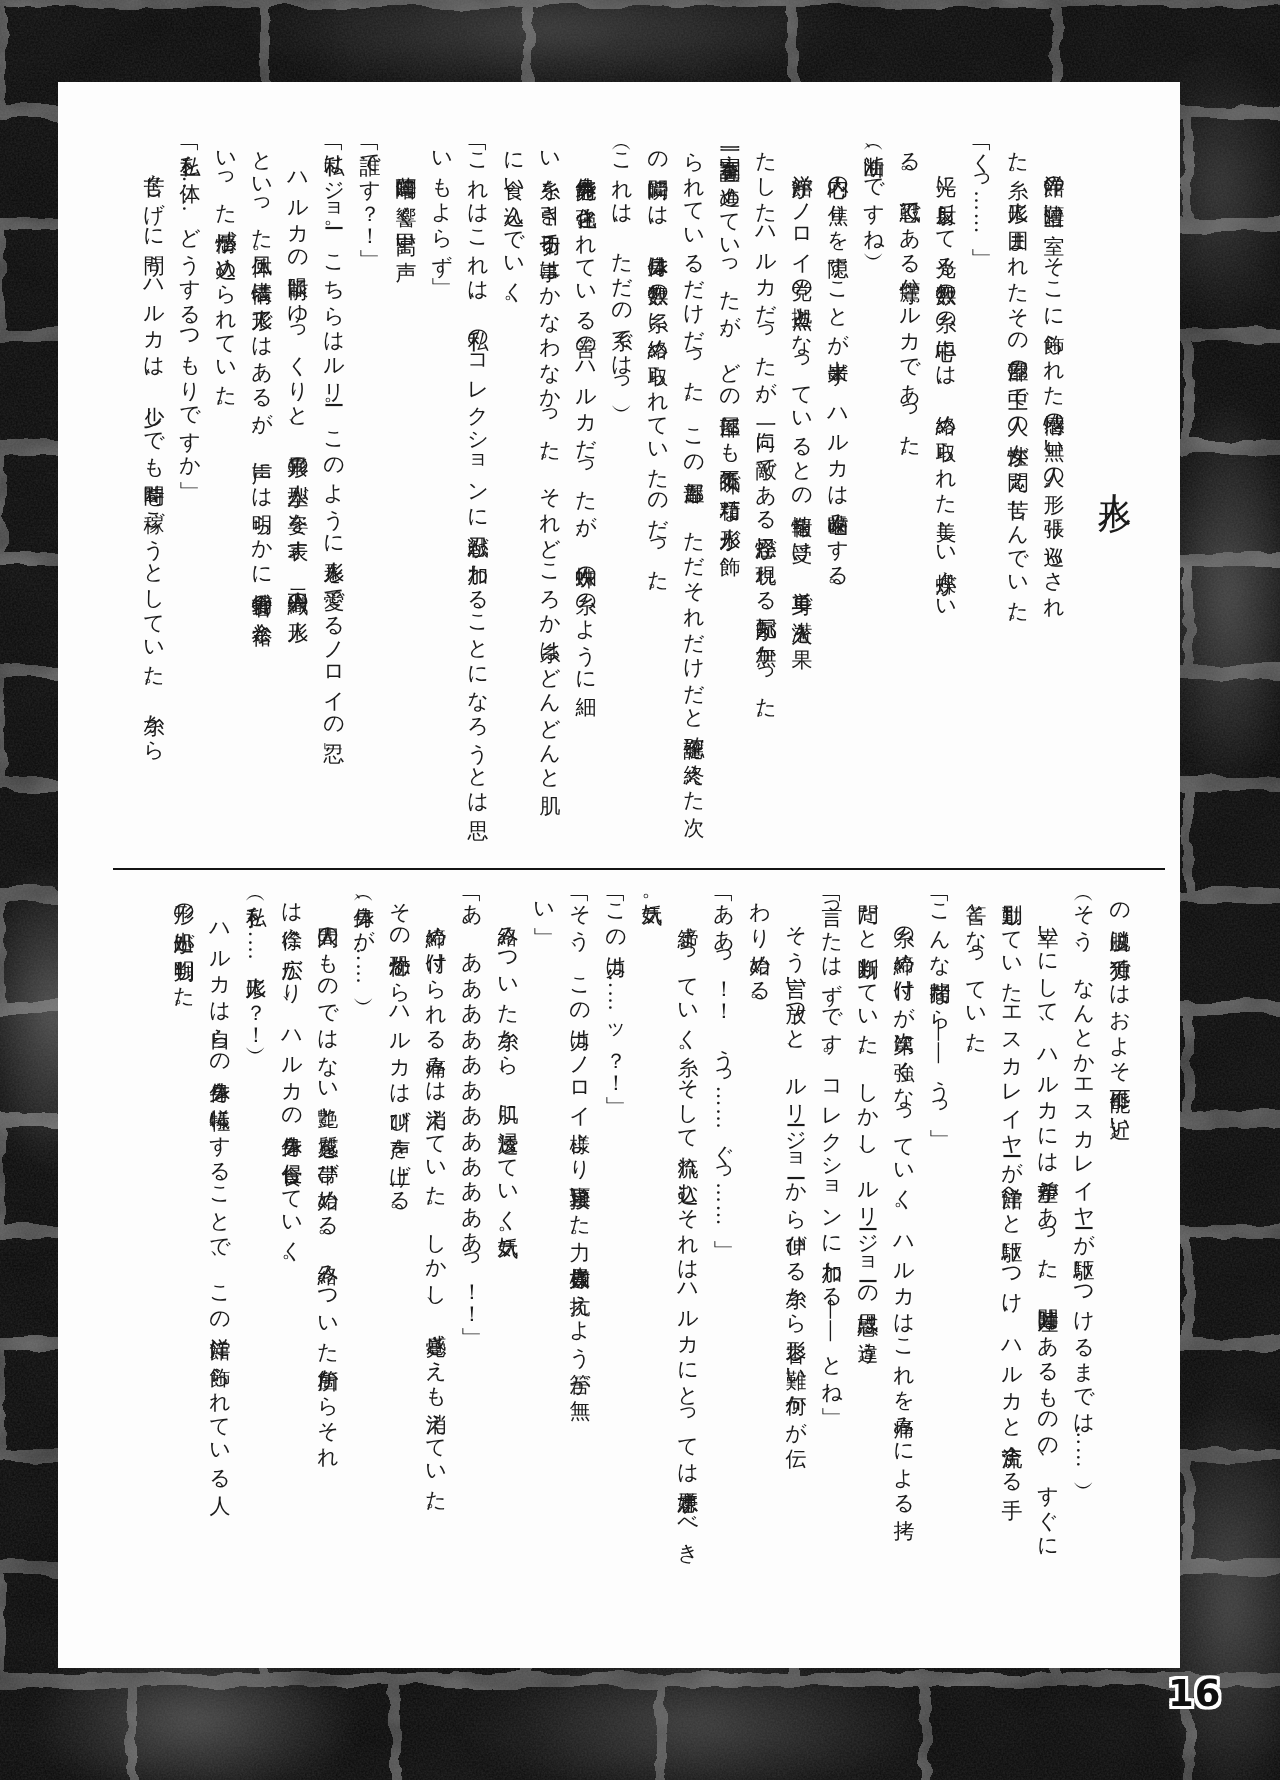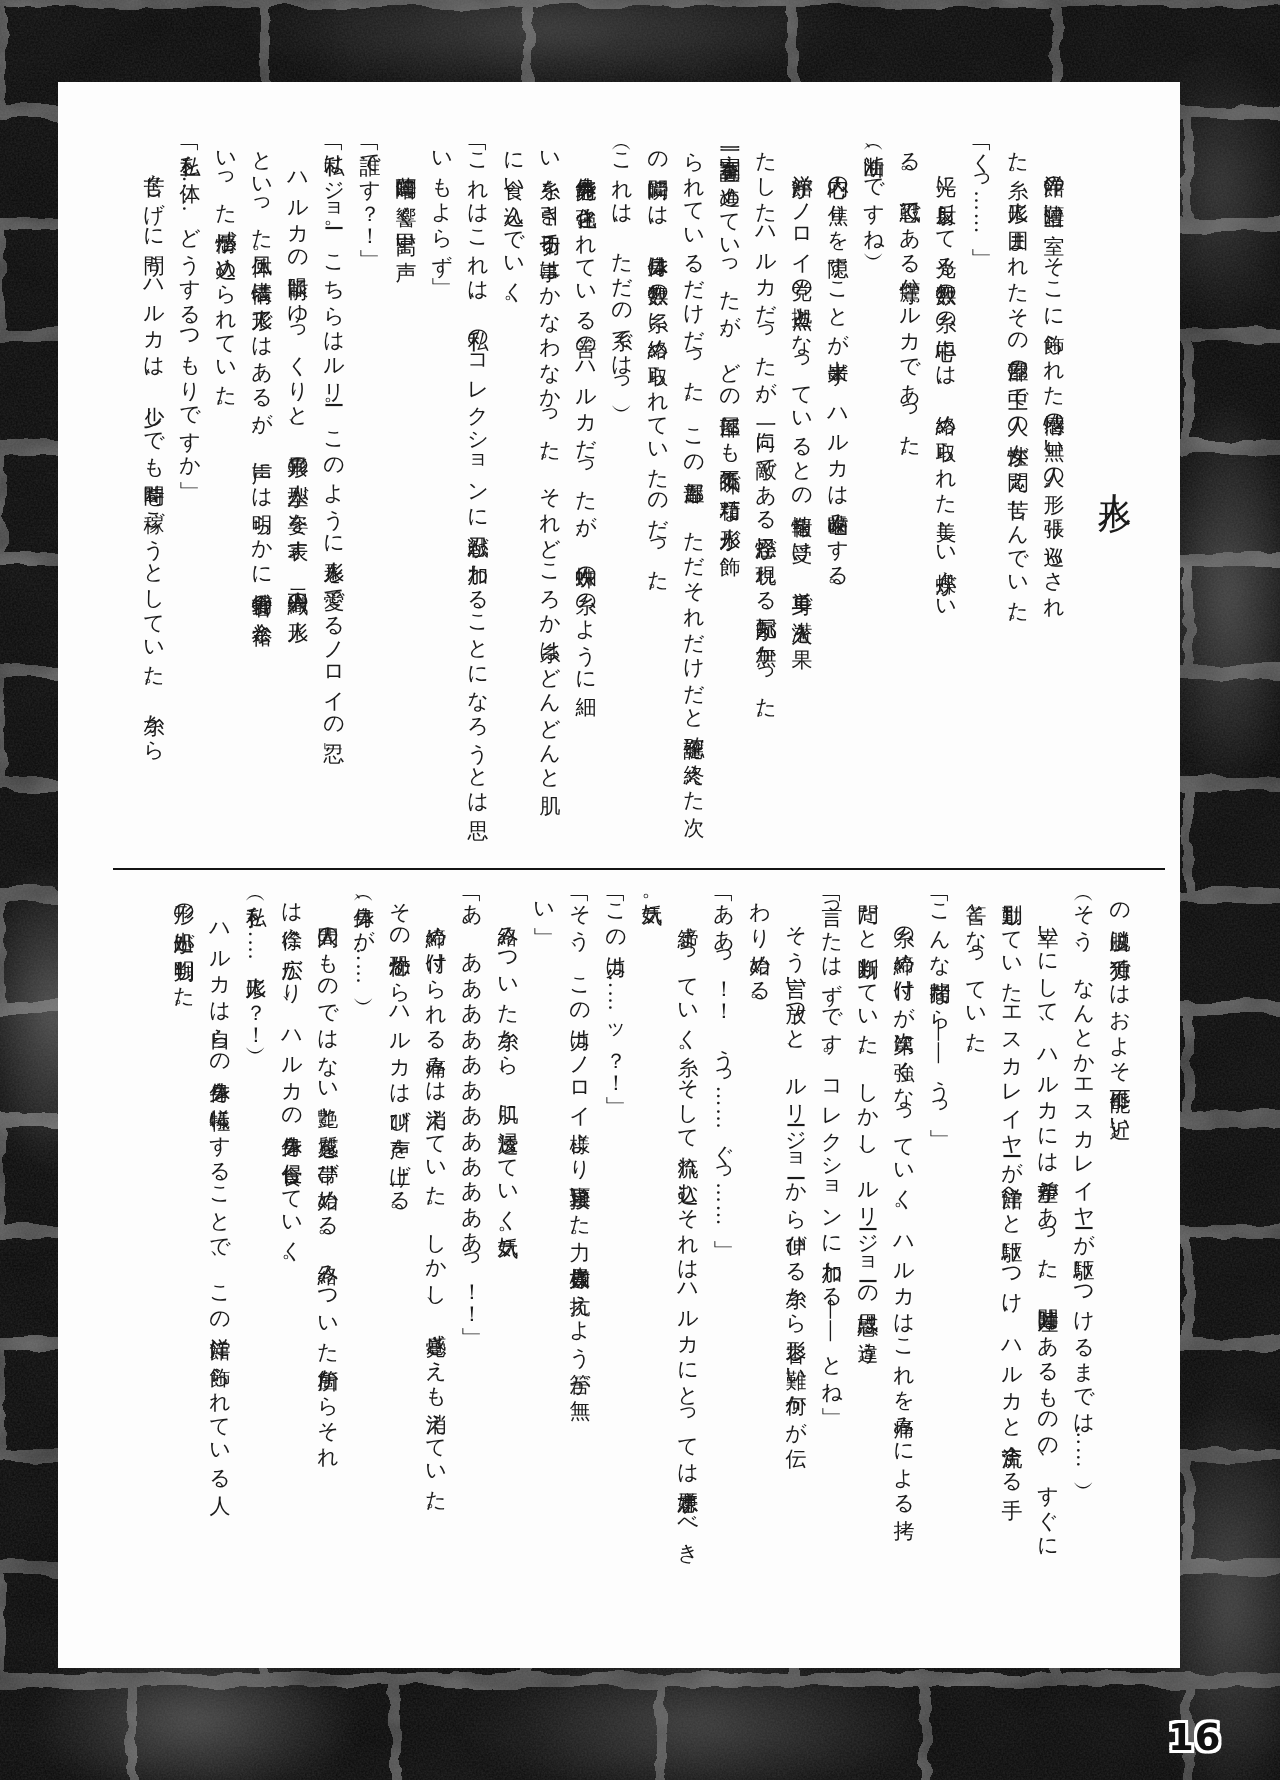--- a/index.html
+++ b/index.html
@@ -23,21 +23,21 @@
   .cols{display:contents;}
   .band p{margin:0;height:100%;font-size:21px;line-height:36px;letter-spacing:1.5px;}
   .band .title{font-size:34px;line-height:46px;letter-spacing:7px;padding-top:330px;margin-left:20px;font-weight:500;}
 
   .divider{position:absolute;left:55px;top:786px;width:1052px;height:0;border:0;border-top:2px solid #141414;margin:0;}
 
   .pageno{position:absolute;left:1168px;top:1672px;
           font-family:"DejaVu Sans","Liberation Sans",sans-serif;font-weight:bold;font-size:37px;
           color:#101010;letter-spacing:1px;
           text-shadow:-3px -3px 0 #fff,3px -3px 0 #fff,-3px 3px 0 #fff,3px 3px 0 #fff,
-                      -3px 0 0 #fff,3px 0 0 #fff,0 -3px 0 #fff,0 3px 0 #fff;margin-top:44px;}
+                      -3px 0 0 #fff,3px 0 0 #fff,0 -3px 0 #fff,0 3px 0 #fff;}
 </style>
 </head>
 <body>
 
 <div class="scene">
 
   <svg class="wall" width="1280" height="1780" viewBox="0 0 1280 1780" xmlns="http://www.w3.org/2000/svg">
     <defs>
       <pattern id="bricks" width="264" height="224" patternUnits="userSpaceOnUse">
         <rect width="264" height="224" fill="#6e6e6e"></rect>

